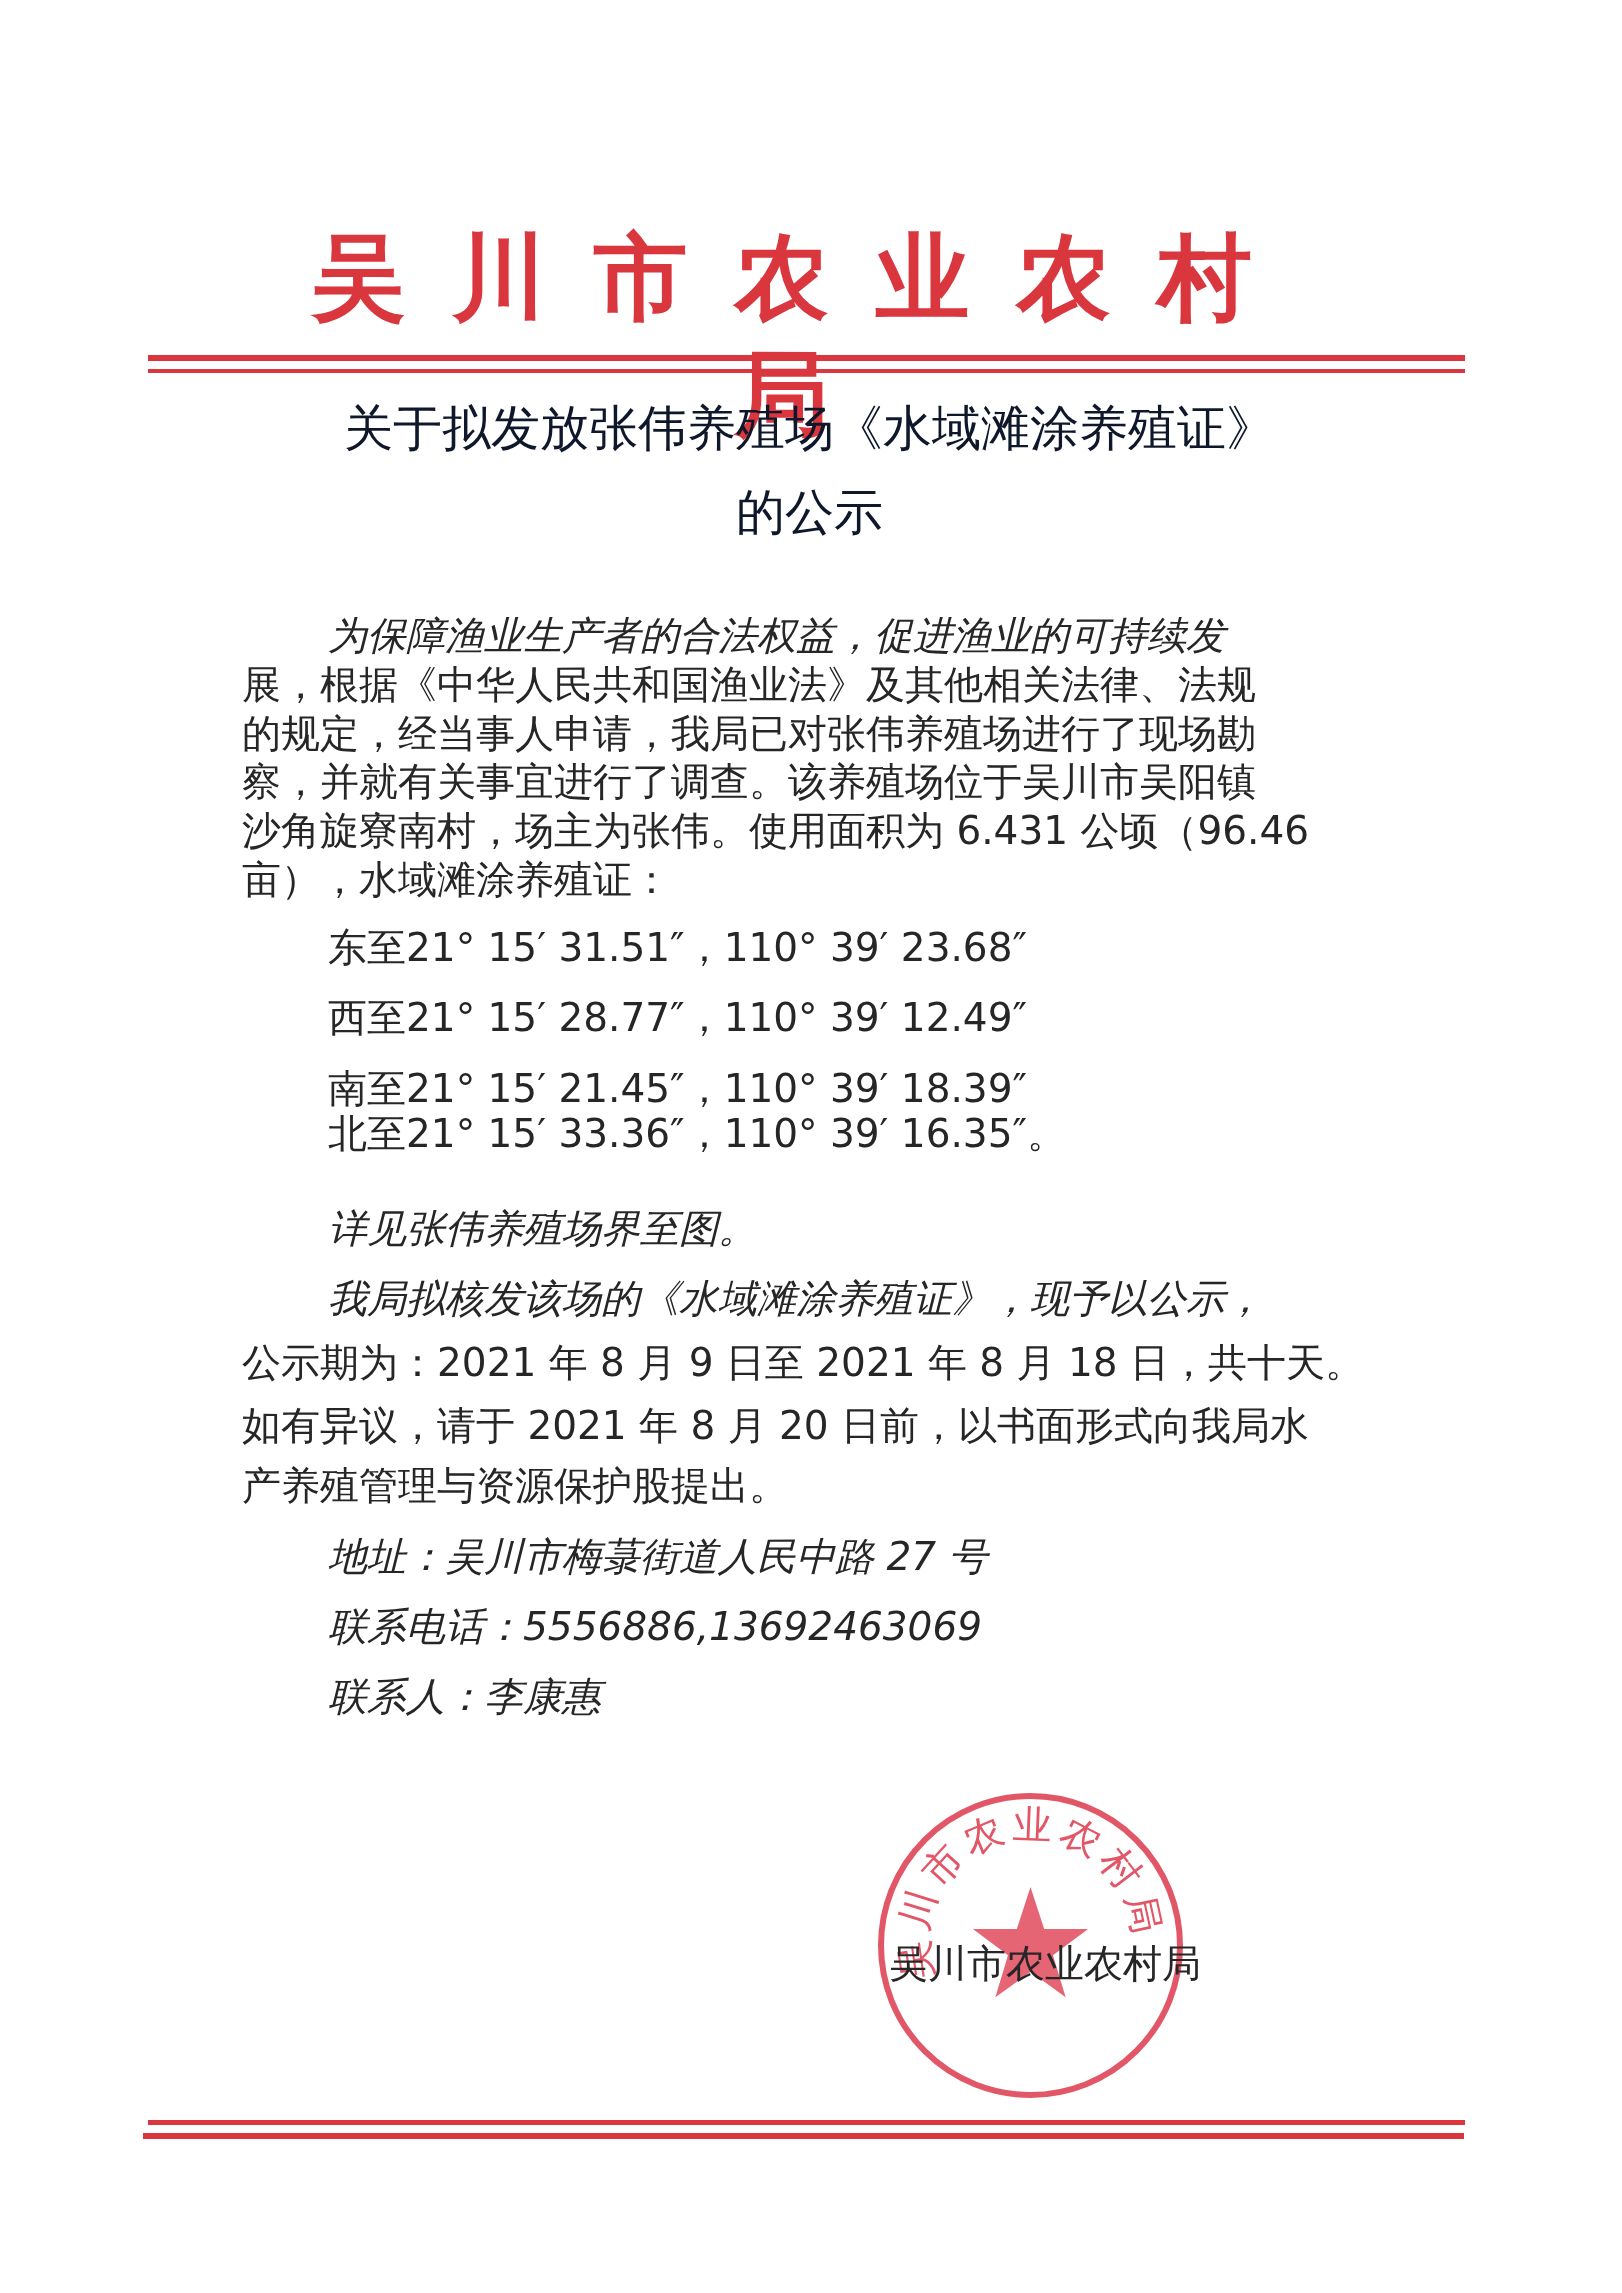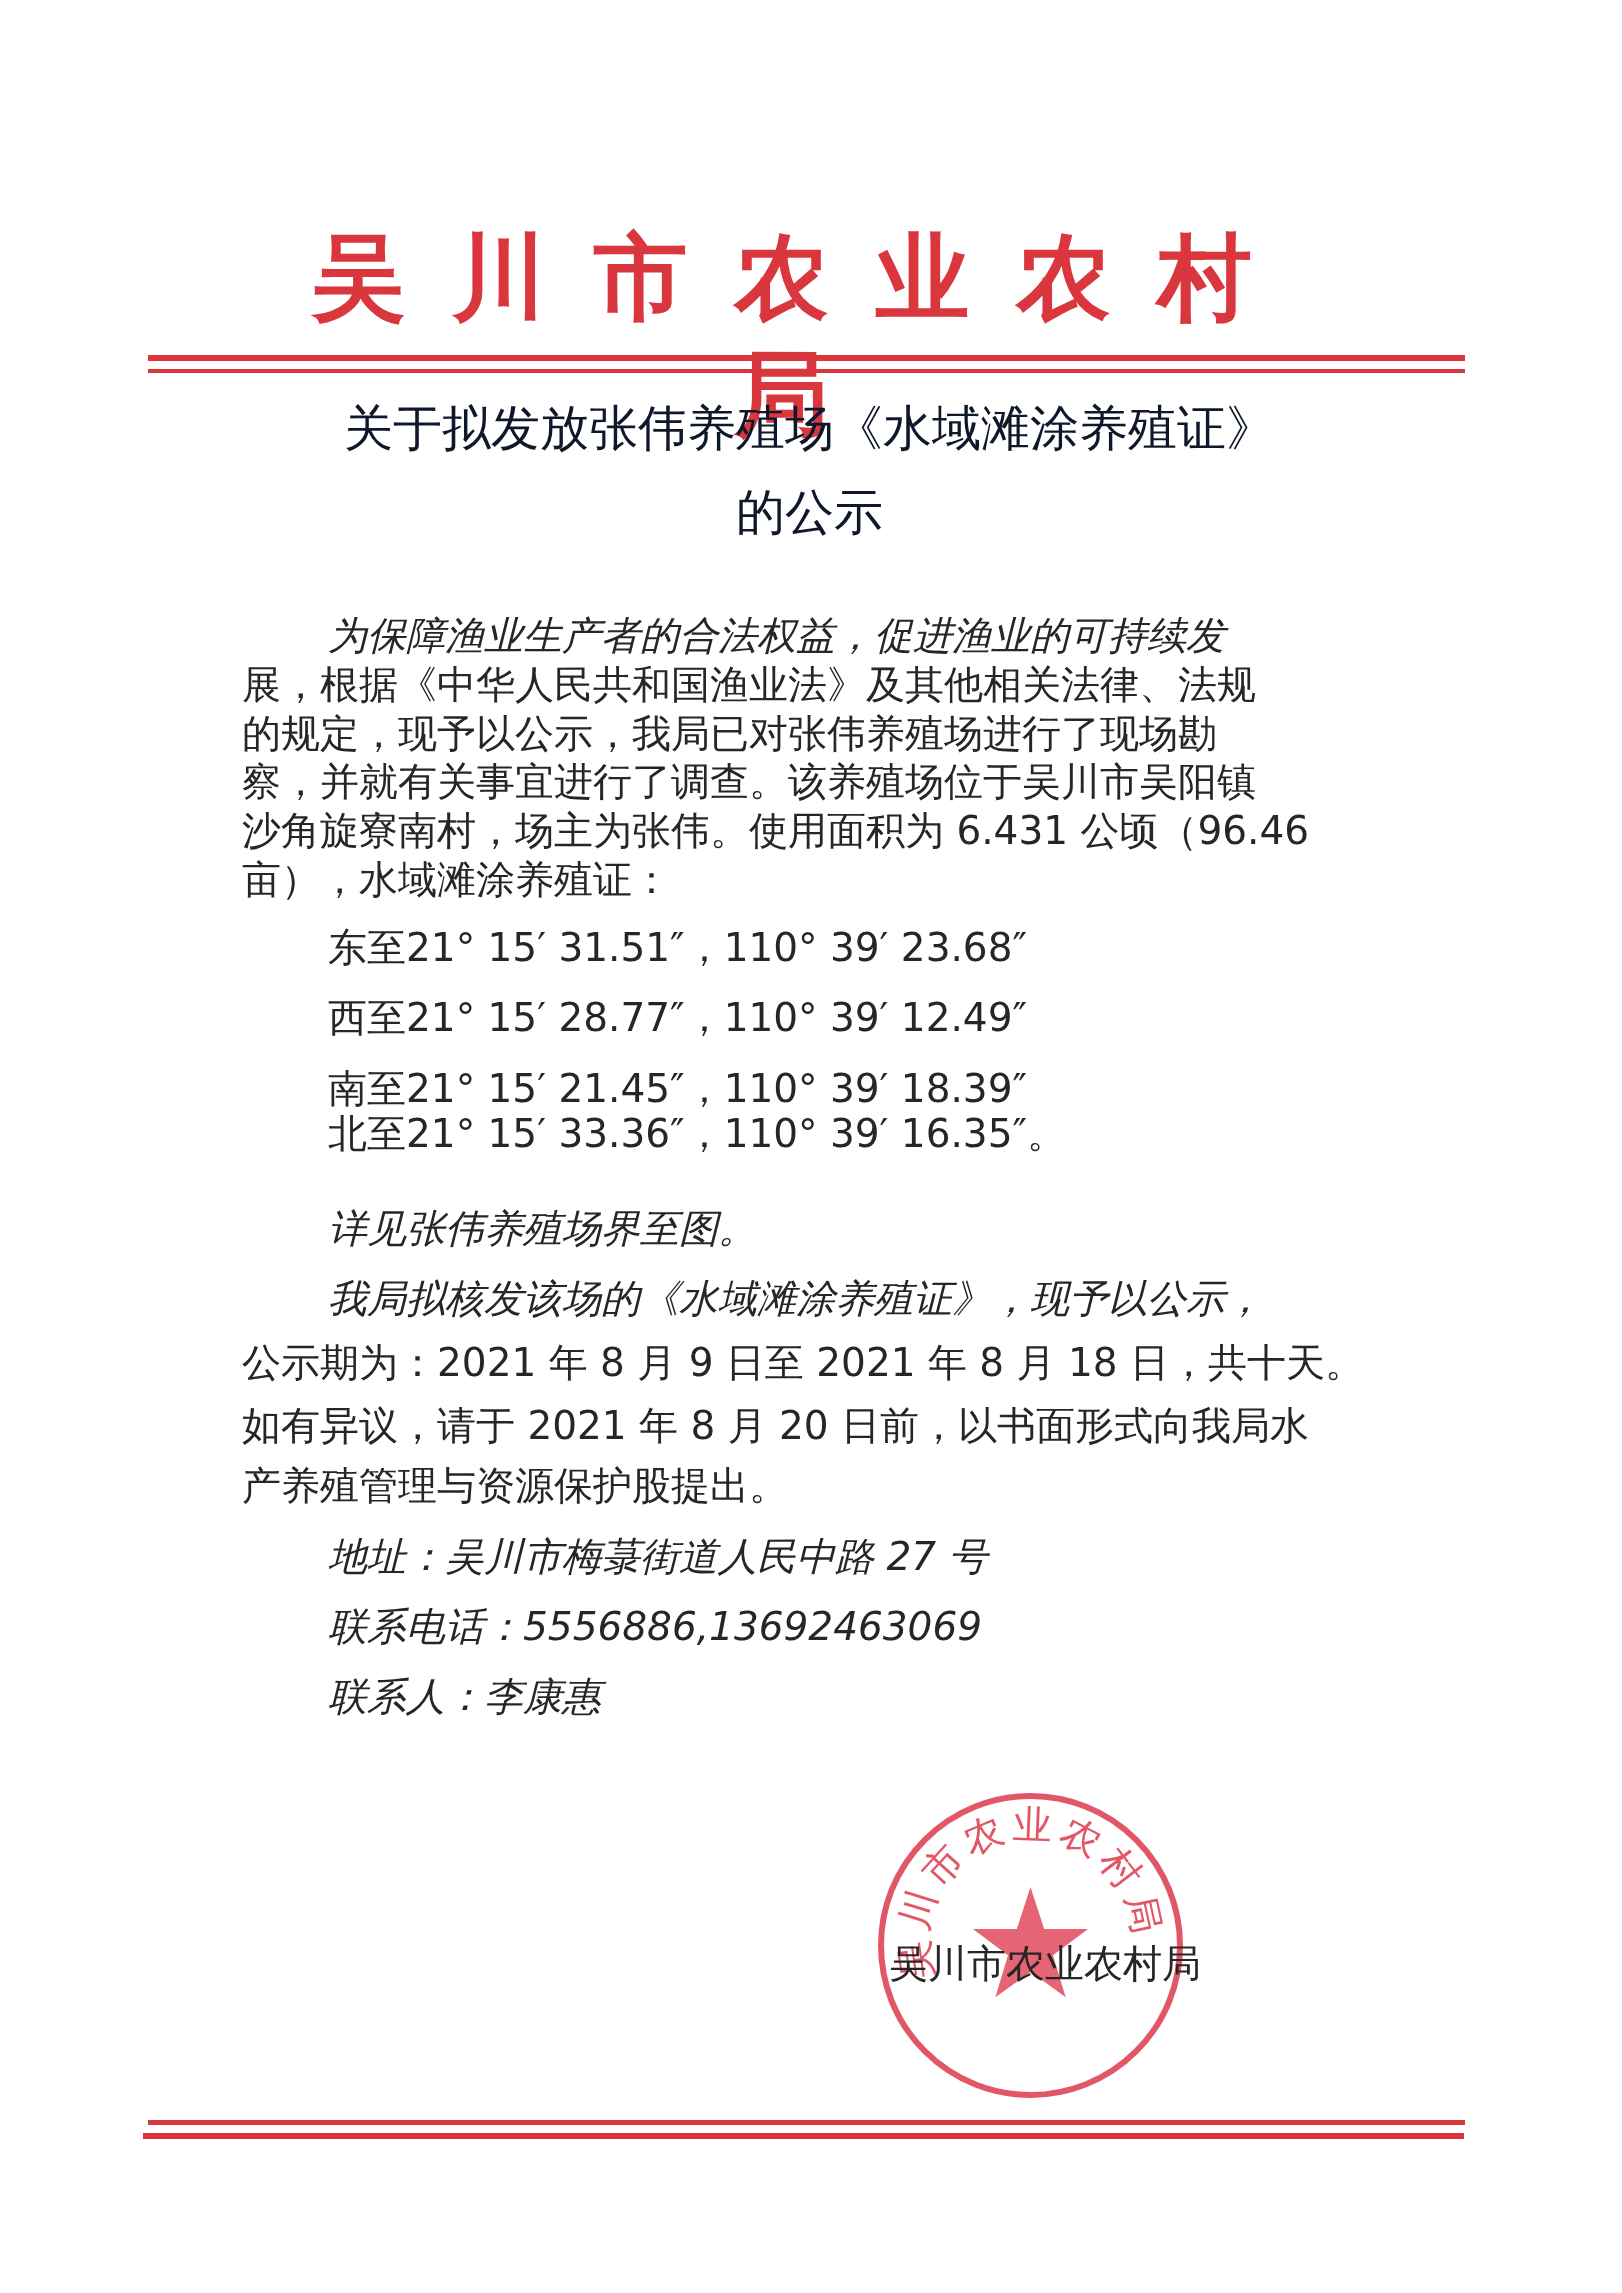--- a/index.html
+++ b/index.html
@@ -50,21 +50,21 @@
   <div class="header-title">吴川市农业农村局</div>
   <div class="rule top1"></div>
   <div class="rule top2"></div>
 
   <div class="subtitle l1">关于拟发放张伟养殖场《水域滩涂养殖证》</div>
   <div class="subtitle l2">的公示</div>
 
   <div class="body-text" style="top:612px;">
     <div class="line indent" style="top:0px;">为保障渔业生产者的合法权益，促进渔业的可持续发</div>
     <div class="line" style="top:49px;">展，根据《中华人民共和国渔业法》及其他相关法律、法规</div>
-    <div class="line" style="top:98px;">的规定，现予以公示，我局已对张伟养殖场进行了现场勘</div>
+    <div class="line" style="top:98px;">的规定，经当事人申请，我局已对张伟养殖场进行了现场勘</div>
     <div class="line" style="top:146px;">察，并就有关事宜进行了调查。该养殖场位于吴川市吴阳镇</div>
     <div class="line" style="top:195px;">沙角旋寮南村，场主为张伟。使用面积为 6.431 公顷（96.46</div>
     <div class="line" style="top:244px;">亩），水域滩涂养殖证：</div>
 
     <div class="line coord" style="top:312px;">
       <span>东至</span><span>21° 15′ 31.51″</span><span>，</span><span>110° 39′ 23.68″</span><span></span>
     </div>
     <div class="line coord" style="top:382px;">
       <span>西至</span><span>21° 15′ 28.77″</span><span>，</span><span>110° 39′ 12.49″</span><span></span>
     </div>

